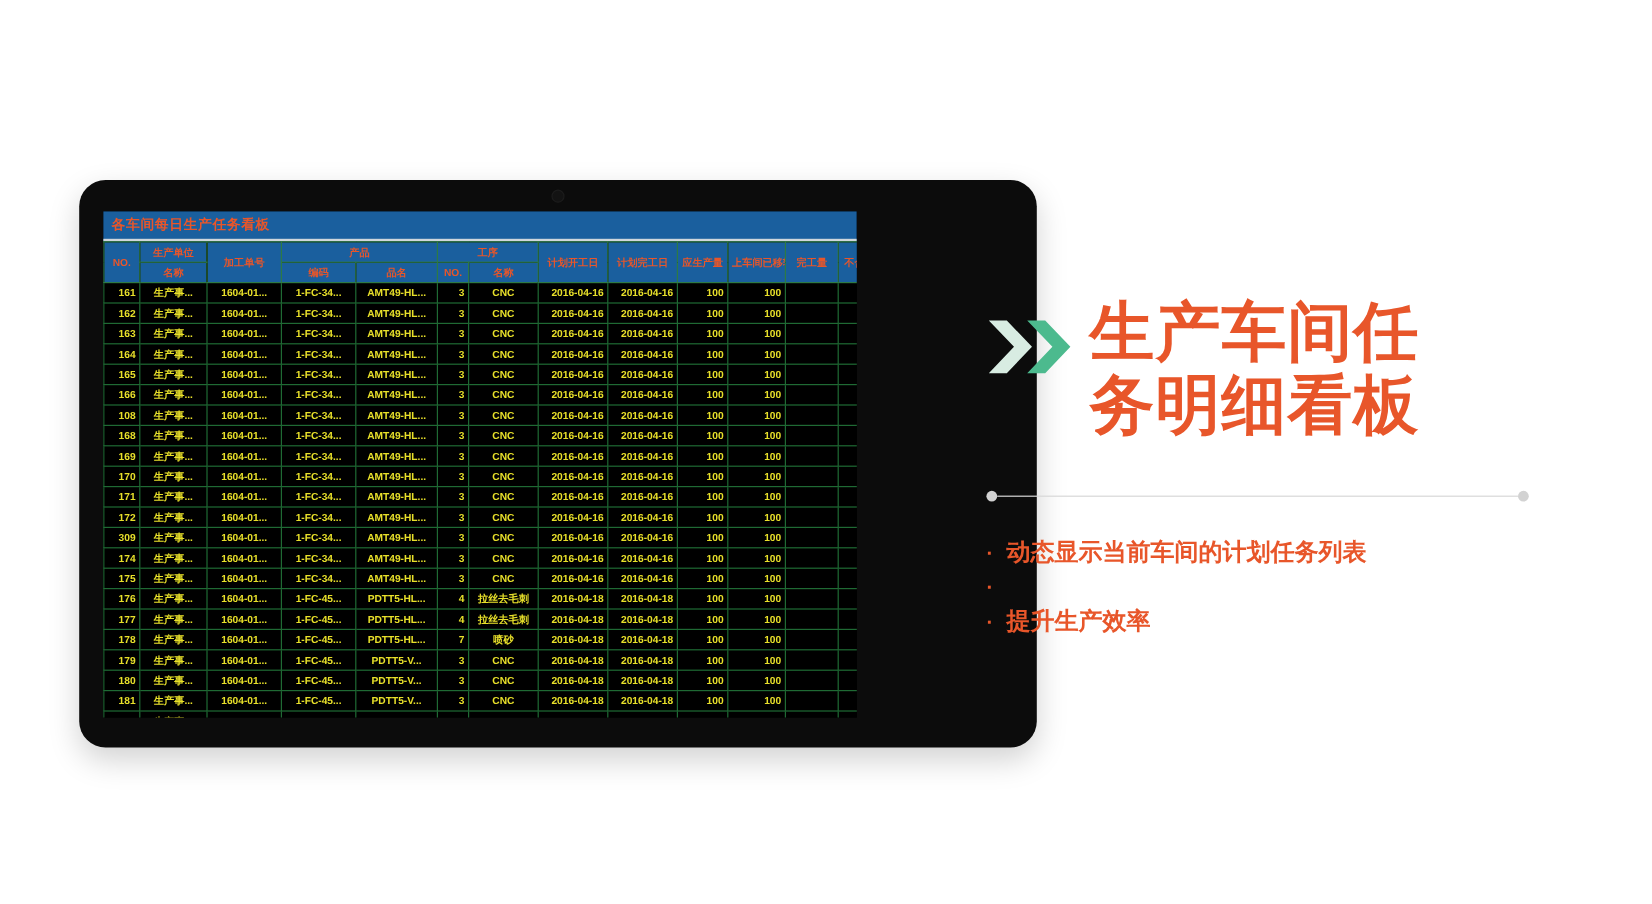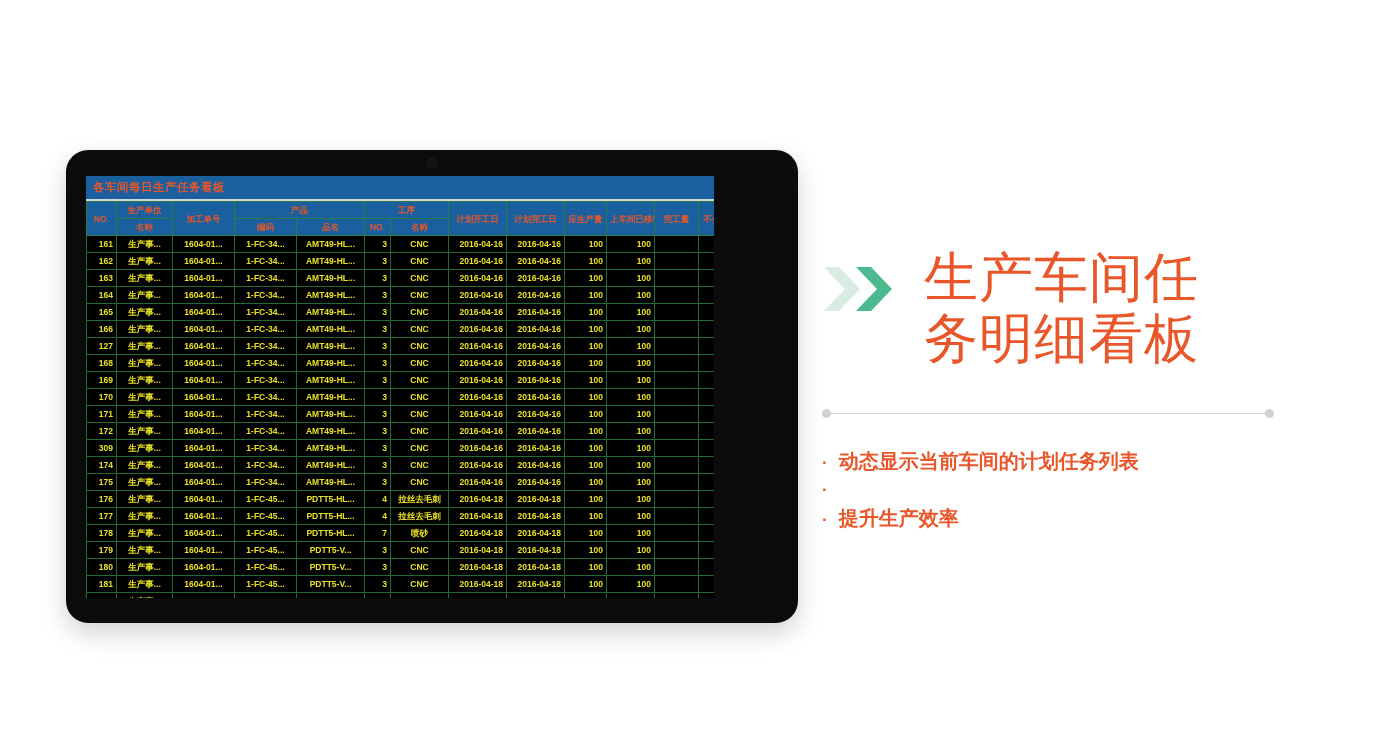--- a/index.html
+++ b/index.html
@@ -4,21 +4,21 @@
 <style>
   html,body{margin:0;padding:0;}
   body{
     width:1377px;height:753px;background:#ffffff;overflow:hidden;
     font-family:"Liberation Sans","DejaVu Sans",sans-serif;
     position:relative;
   }
 
   
   #device{
-    position:absolute;left:66px;top:150px;width:732px;height:473px;
+    position:absolute;left:66px;top:150px;width:798px;height:473px;
     background:#0c0c0c;border-radius:22px;
     box-shadow:0 10px 26px rgba(0,0,0,.18);
   }
   #camera{
     position:absolute;left:50%;top:8px;transform:translateX(-50%);
     width:9px;height:9px;border-radius:50%;
     background:#131313;border:1px solid #1c1c1c;
   }
   #screen{
     position:absolute;left:20px;top:26px;width:628px;height:422px;
@@ -59,22 +59,22 @@
   .c-sno{width:26px}.c-sname{width:58px}
   .c-d1{width:58px}.c-d2{width:58px}
   .c-q1{width:42px}.c-q2{width:48px}
   .c-q3{width:44px}.c-q4{width:44px}
 
   
   #panel{position:absolute;left:822px;top:247px;width:480px;}
   #title-row{display:flex;align-items:flex-start;}
   #chev{width:78px;height:56px;flex:0 0 78px;margin-top:14px;}
   #headline{
-    color:#e8562a;font-weight:normal;font-size:54px;line-height:1.13;
-    letter-spacing:1px;margin-left:24px;
+    color:#e8562a;font-weight:bold;font-size:54px;line-height:1.13;
+    letter-spacing:1px;margin-left:8px;
   }
   #divider{
     margin-top:40px;display:flex;align-items:center;width:452px;
   }
   .dot{width:9px;height:9px;border-radius:50%;background:#d2d2d2;flex:0 0 9px;}
   .rule{flex:1;height:1px;background:#d8d8d8;}
   #bullets{margin-top:28px;}
   .bullet{
     color:#e8562a;font-weight:bold;font-size:20px;line-height:1.55;
     display:flex;align-items:baseline;
@@ -216,21 +216,21 @@
               <td class="num">3</td>
               <td class="ctr">CNC</td>
               <td class="date">2016-04-16</td>
               <td class="date">2016-04-16</td>
               <td class="num">100</td>
               <td class="num">100</td>
               <td class="num blank"></td>
               <td class="num blank"></td>
             </tr>
             <tr>
-              <td class="num">127</td>
+              <td class="num">108</td>
               <td class="ctr">生产事...</td>
               <td class="ctr">1604-01...</td>
               <td class="ctr">1-FC-34...</td>
               <td class="ctr">AMT49-HL...</td>
               <td class="num">3</td>
               <td class="ctr">CNC</td>
               <td class="date">2016-04-16</td>
               <td class="date">2016-04-16</td>
               <td class="num">100</td>
               <td class="num">100</td>

